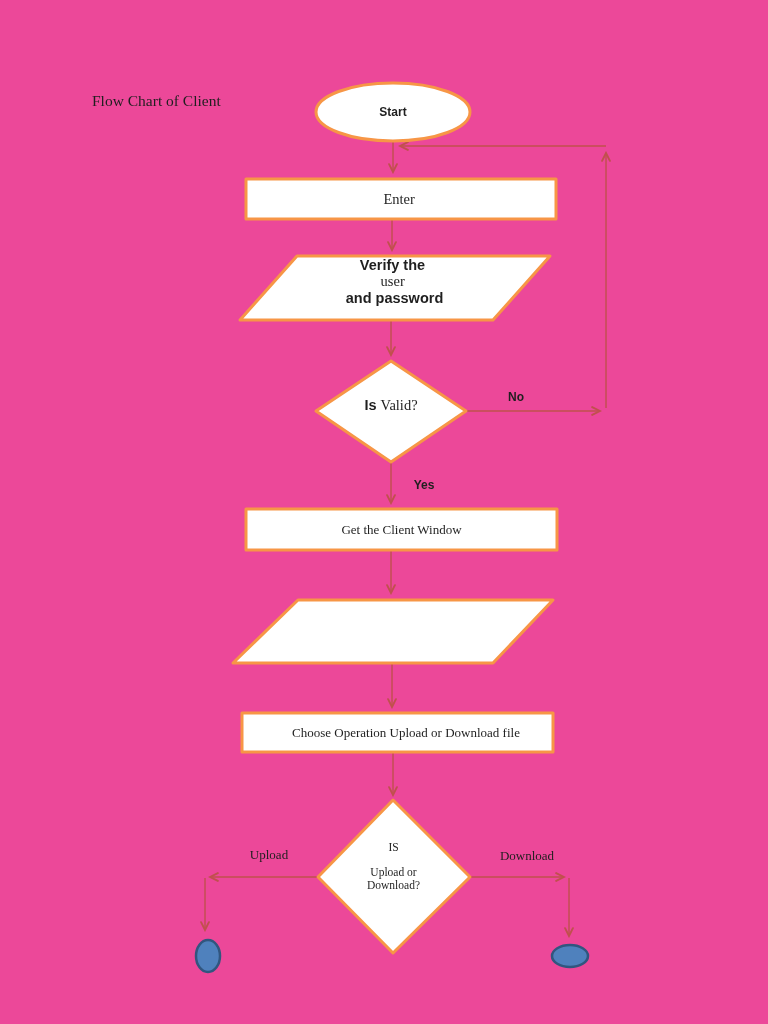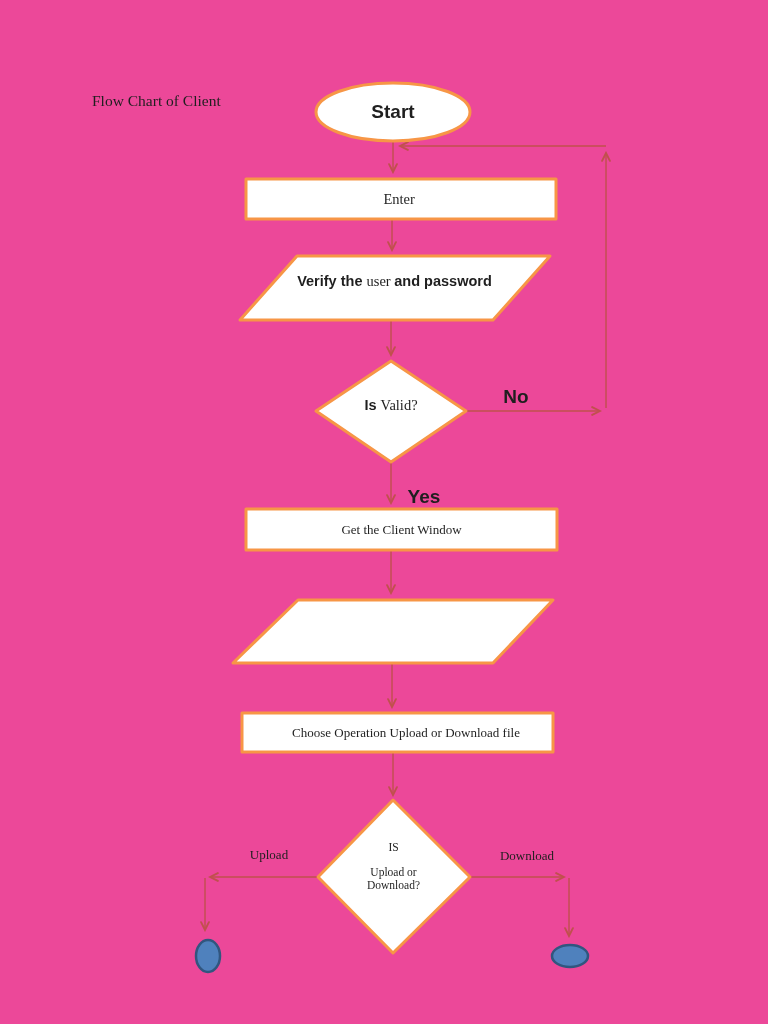--- a/index.html
+++ b/index.html
@@ -27,21 +27,21 @@
   .label{
     position:absolute;
     display:flex;align-items:center;justify-content:center;
     text-align:center;
     white-space:pre;
     color:var(--ink);
   }
   .font-serif{font-family:"Liberation Serif",serif;font-weight:normal;}
   .font-sans-bold{font-family:"Liberation Sans",sans-serif;font-weight:bold;}
   .serif-label{font-family:Liberation Serif, serif;font-size:13px;}
-  .sans-label{font-family:"Liberation Sans",sans-serif;font-weight:bold;font-size:19px;text-align:center;}
+  .sans-label{font-family:"Liberation Sans",sans-serif;font-weight:bold;font-size:12px;text-align:center;}
   .mixed-label{font-size:14.5px;}
   .title{
     position:absolute;left:92px;top:92px;
     font-family:"Liberation Serif",serif;
     font-size:15.5px;
   }
   .decision2-label{
     position:absolute;left:318px;top:841px;width:151px;
     display:flex;flex-direction:column;align-items:center;
     font-family:"Liberation Serif",serif;
@@ -87,37 +87,37 @@
     <rect class="shape" x="242" y="713" width="311" height="39"></rect>
     <polygon class="shape" points="393,800 470,877 393,953 318,877"></polygon>
     <ellipse class="terminal" cx="208" cy="956" rx="12" ry="16"></ellipse>
     <ellipse class="terminal" cx="570" cy="956" rx="18" ry="11"></ellipse>
   </svg>
 
   <div class="label sans-label" style="left:316px;top:84px;width:154px;height:56px;">Start</div>
 
   <div class="label mixed-label" style="left:246px;top:179px;width:310px;height:40px;"><span class="font-serif">Enter </span></div>
 
-  <div class="label mixed-label" style="left:268px;top:258px;width:253px;height:46px;"><span class="font-sans-bold">Verify the </span><span class="font-serif">user </span><span class="font-sans-bold">and password</span></div>
+  <div class="label mixed-label" style="left:268px;top:258px;width:253px;height:46px;flex-direction:column;"><span class="font-sans-bold">Verify the </span><span class="font-serif">user </span><span class="font-sans-bold">and password</span></div>
 
   <div class="label mixed-label" style="left:316px;top:386px;width:150px;height:38px;"><span class="font-sans-bold">Is </span><span class="font-serif">Valid?</span></div>
 
   <div class="label serif-label" style="left:246px;top:509px;width:311px;height:41px;">Get the Client Window</div>
 
 
   <div class="label serif-label" style="left:242px;top:713px;width:311px;height:39px;padding-left:17px;">Choose Operation Upload or Download file</div>
 
   <div class="decision2-label">
     <div>IS</div>
     <div class="decision2-gap"></div>
     <div>Upload or</div>
     <div>Download?</div>
   </div>
 
   <div class="label sans-label" style="left:498px;top:388px;width:36px;height:18px;">No</div>
 
-  <div class="label sans-label" style="left:404px;top:488px;width:40px;height:18px;">Yes</div>
+  <div class="label sans-label" style="left:404px;top:476px;width:40px;height:18px;">Yes</div>
 
   <div class="label serif-label" style="left:219px;top:846px;width:100px;height:18px;">Upload</div>
 
   <div class="label serif-label" style="left:473px;top:847px;width:108px;height:18px;">Download</div>
 
 </div>
 
 </body></html>

